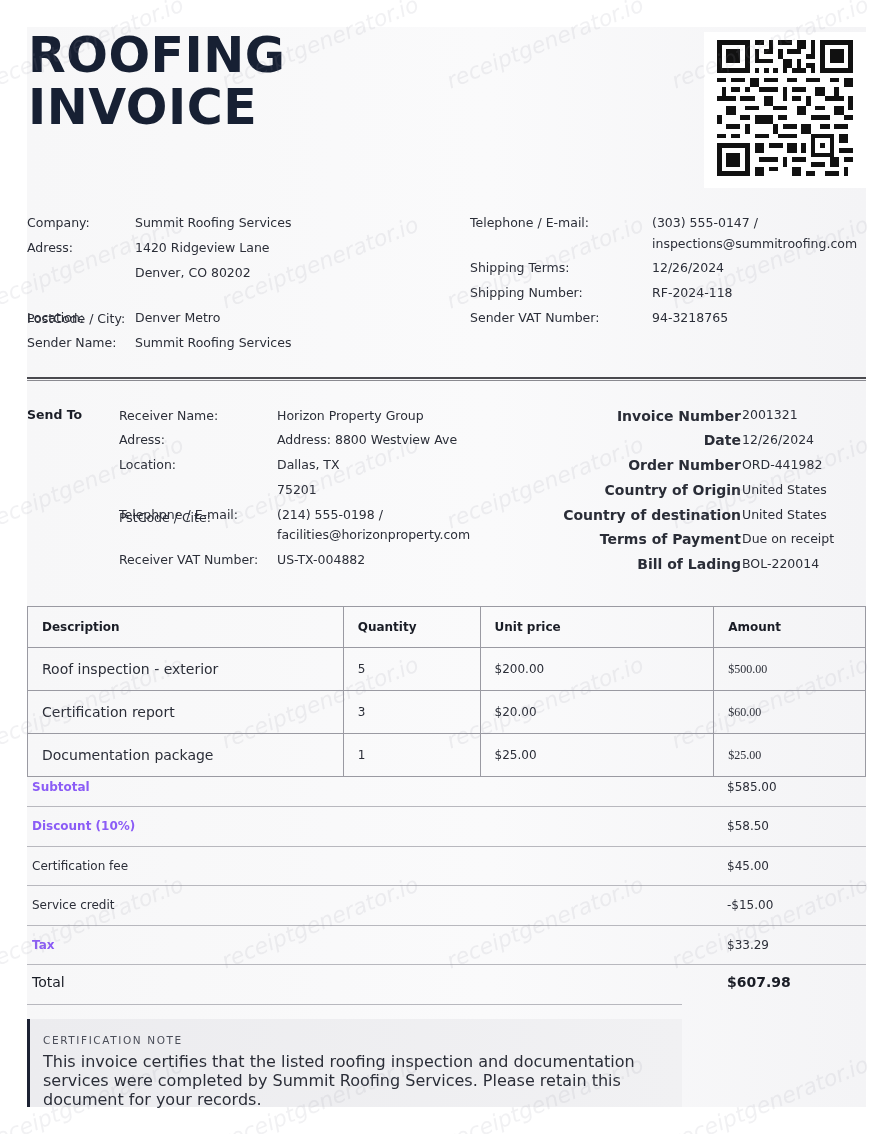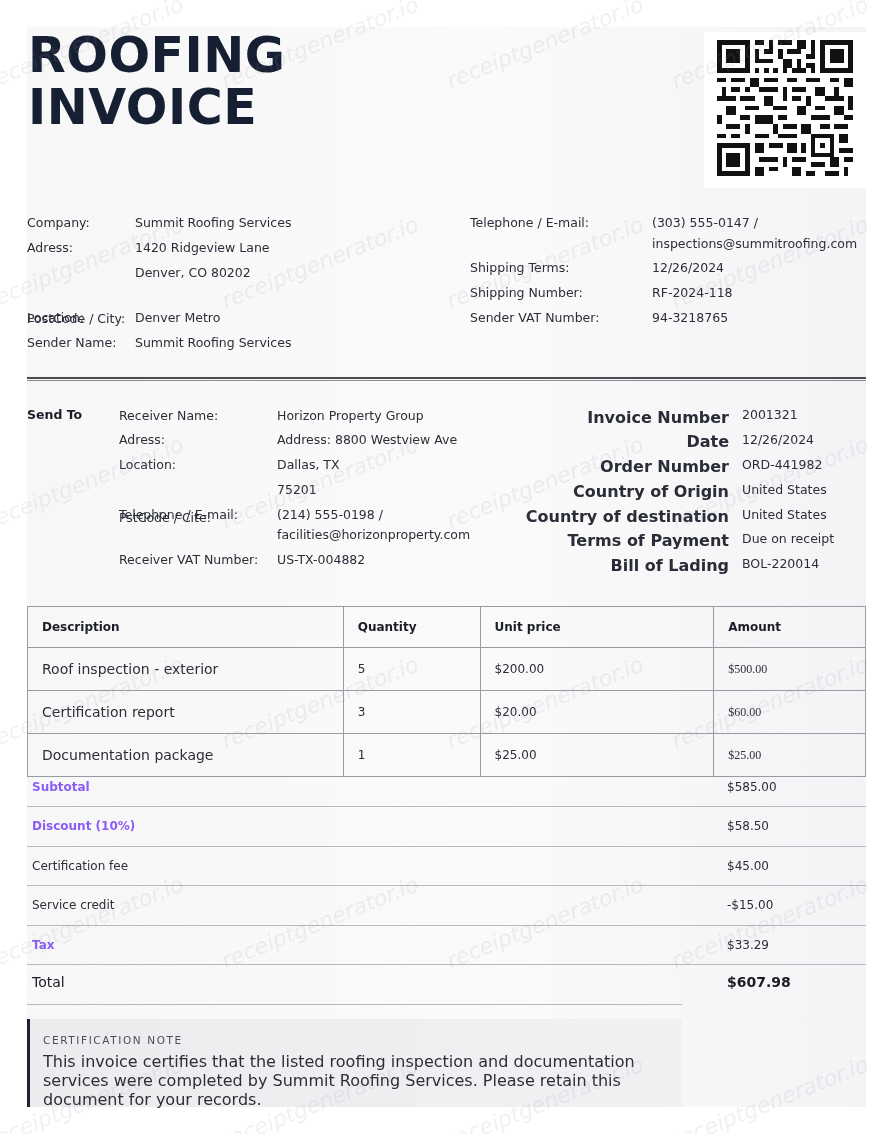--- a/index.html
+++ b/index.html
@@ -57,23 +57,23 @@
     .sendto-title {
       position: absolute;
       left: 27px;
       top: 407px;
       font-weight: bold;
       font-size: 12.5px;
       color: #1a1d26;
     }
     .meta-lbl {
       position: absolute;
-      right: 164px;
+      right: 152px;
       font-weight: bold;
-      font-size: 16px;
+      font-size: 14px;
       color: #2a2d37;
       white-space: nowrap;
       text-align: right;
     }
     .meta-val {
       position: absolute;
       left: 742px;
       font-size: 12.5px;
       color: #2b2e38;
       white-space: nowrap;

